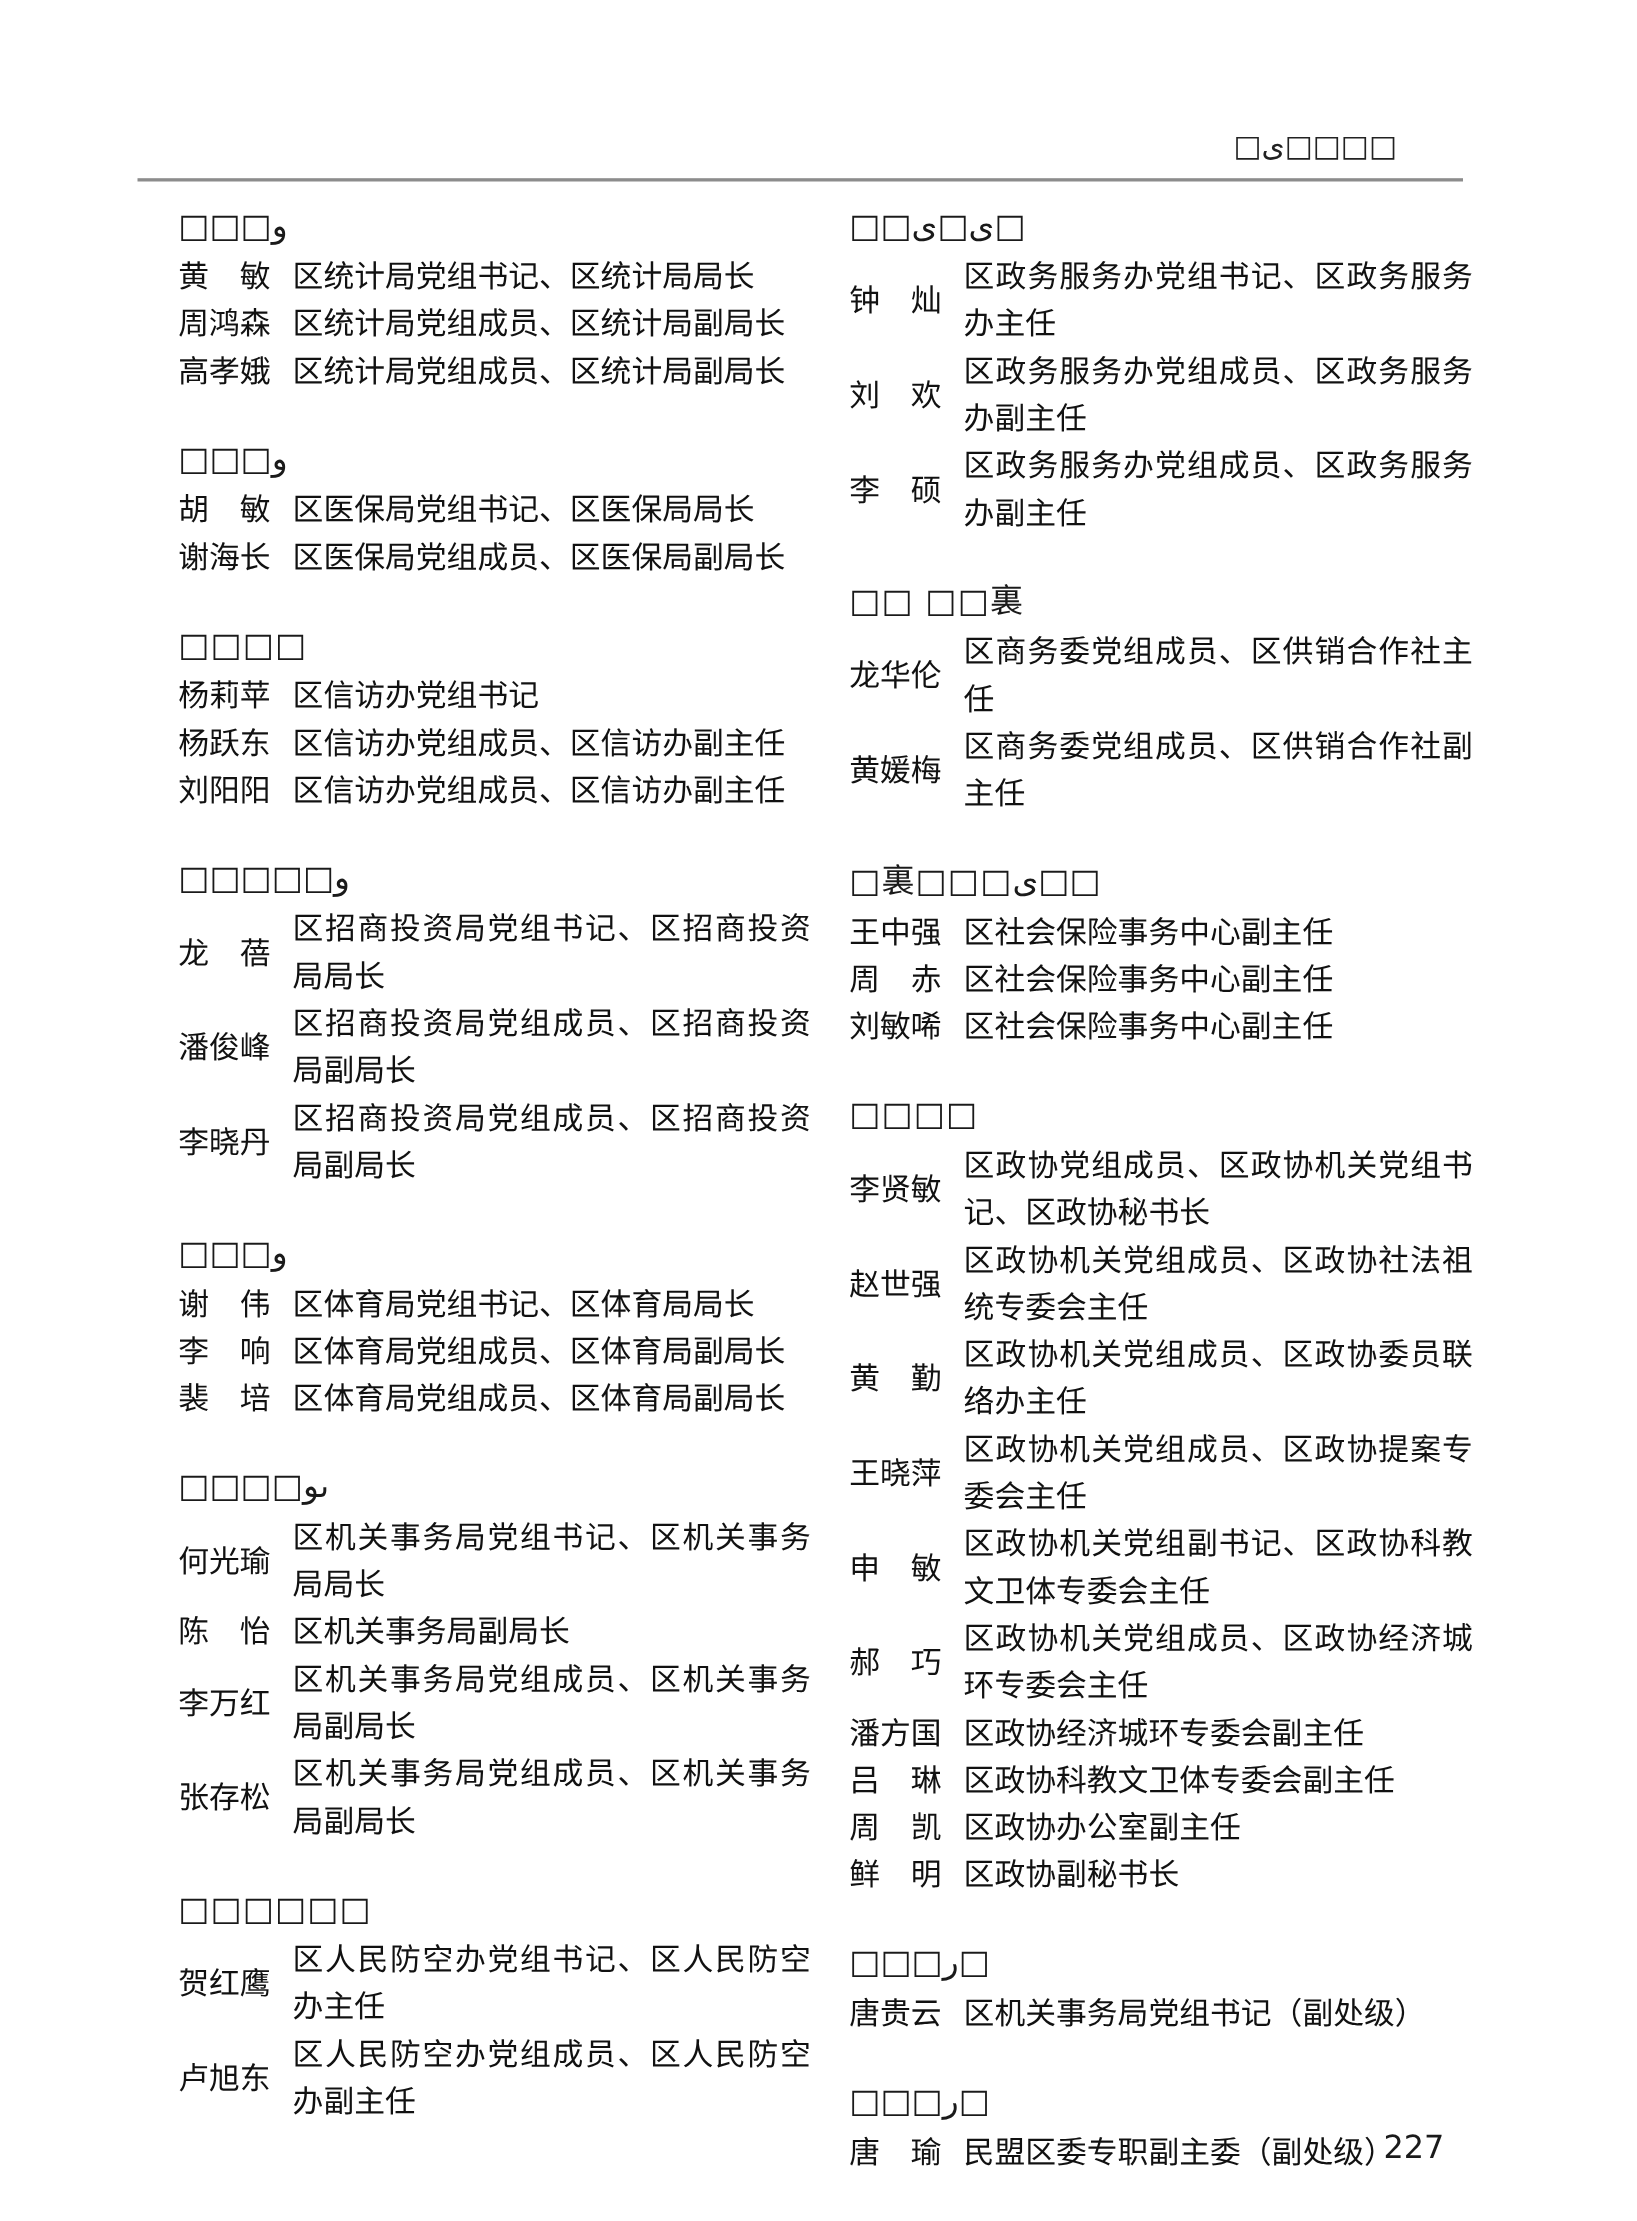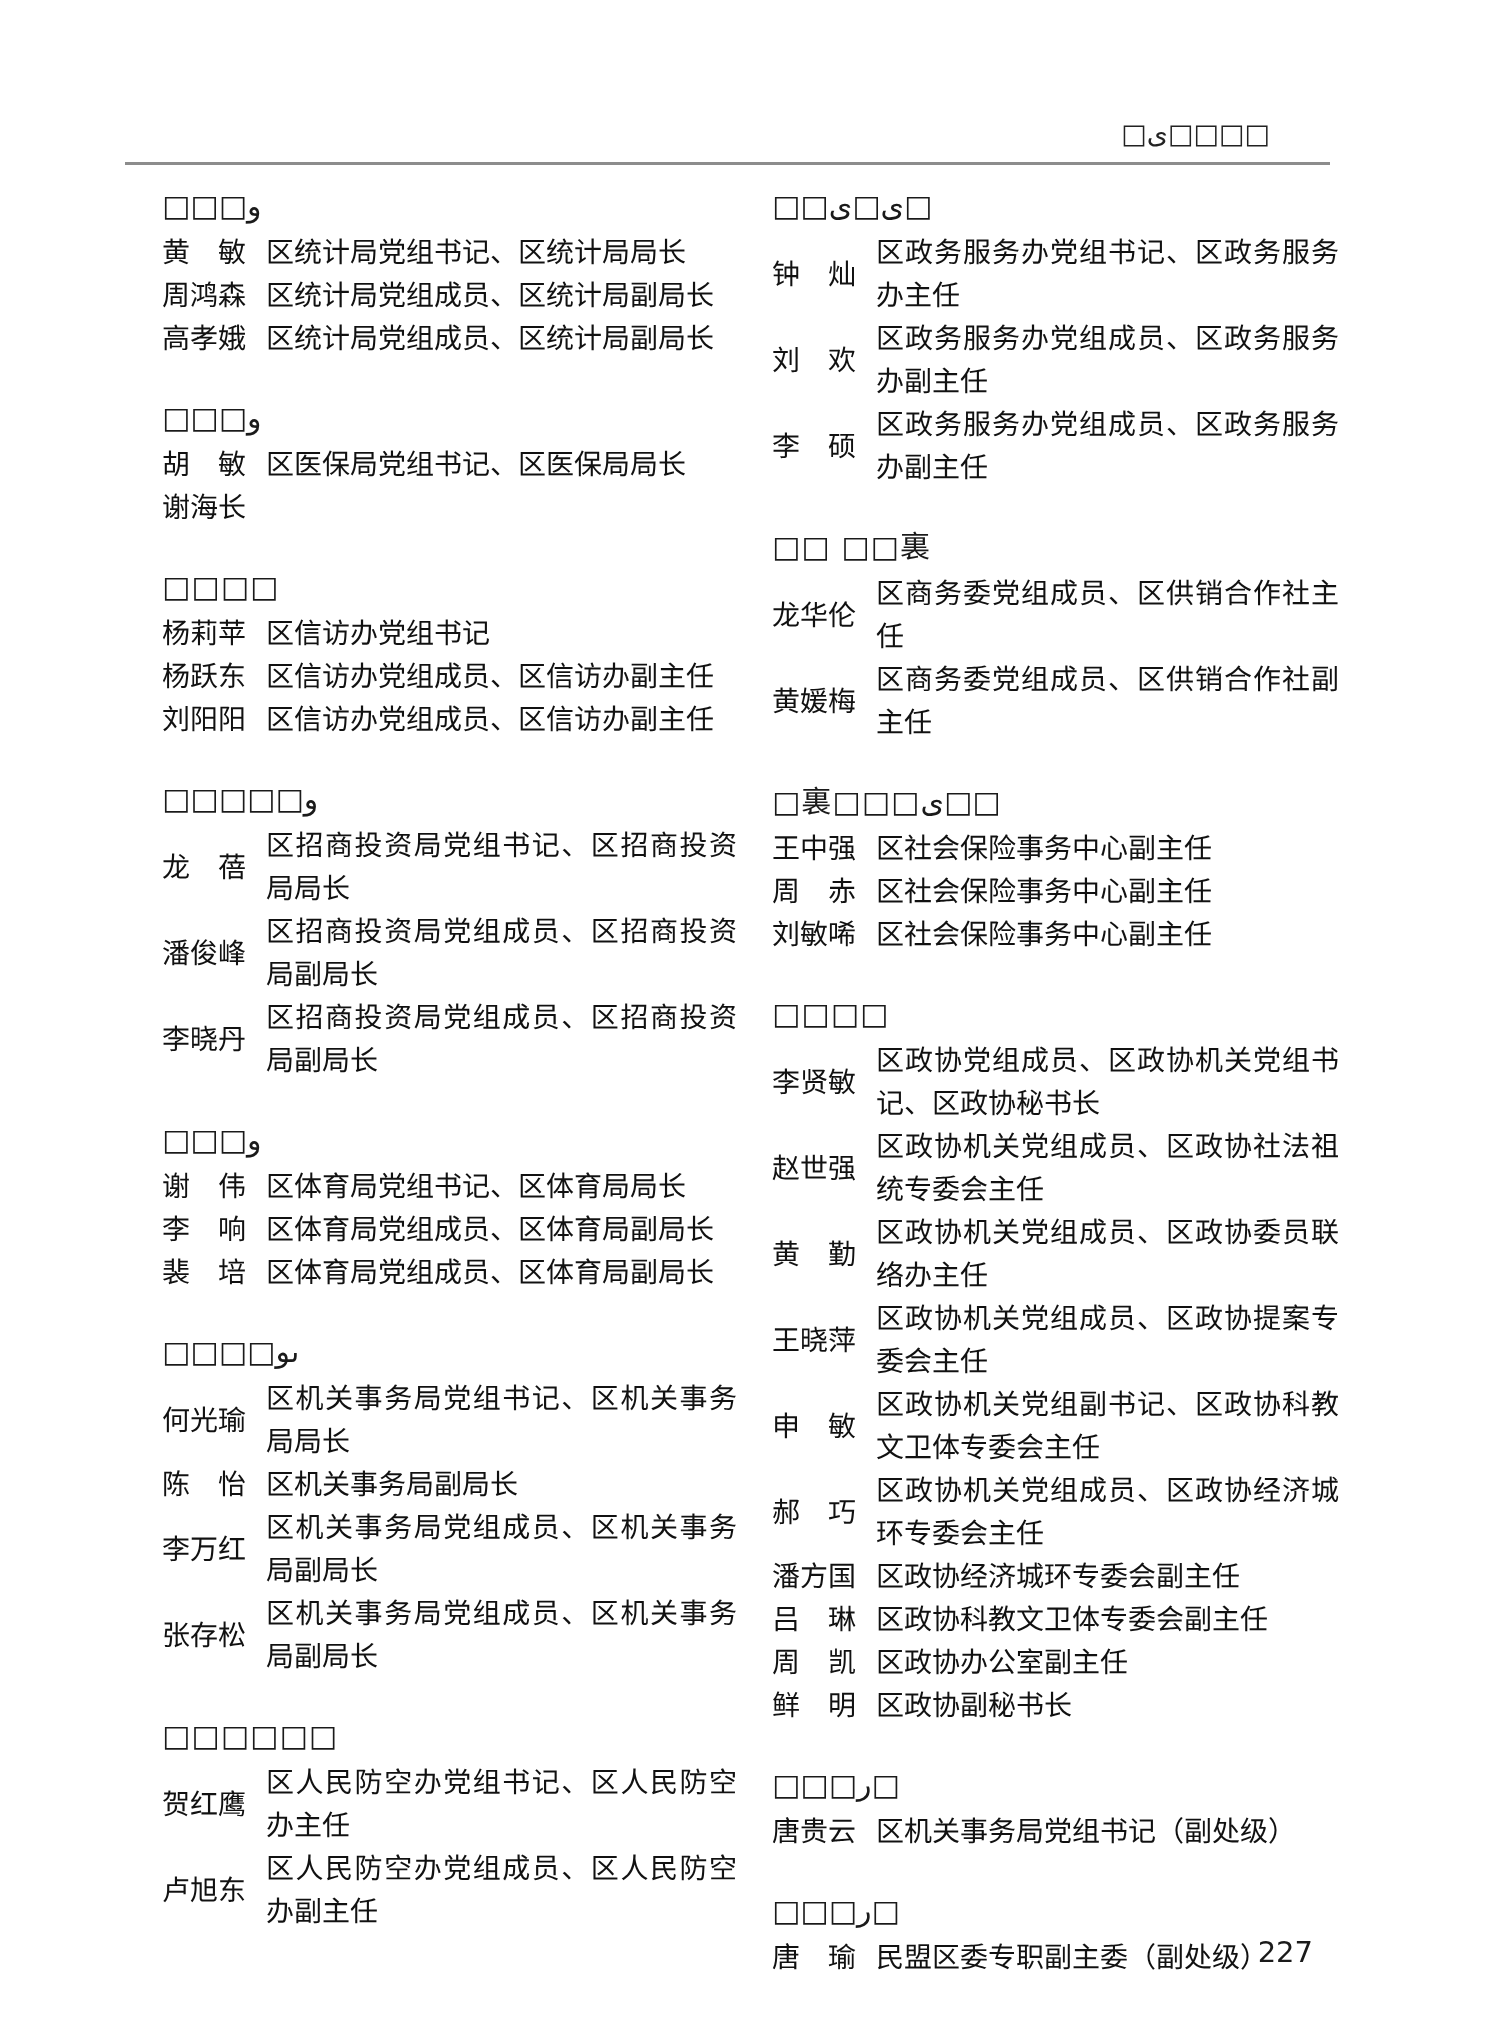--- a/index.html
+++ b/index.html
@@ -102,20 +102,21 @@
         </div>
       </div>
       <div class="section">
         <div class="section-header">□□□و</div>
         <div class="entry">
           <span class="entry-name">胡　敏</span>
           <span class="entry-pos">区医保局党组书记、区医保局局长</span>
         </div>
         <div class="entry">
           <span class="entry-name">谢海长</span>
+          <span class="entry-pos">区医保局党组成员、区医保局副局长</span>
         </div>
       </div>
       <div class="section">
         <div class="section-header">□□□□</div>
         <div class="entry">
           <span class="entry-name">杨莉苹</span>
           <span class="entry-pos">区信访办党组书记</span>
         </div>
         <div class="entry">
           <span class="entry-name">杨跃东</span>

